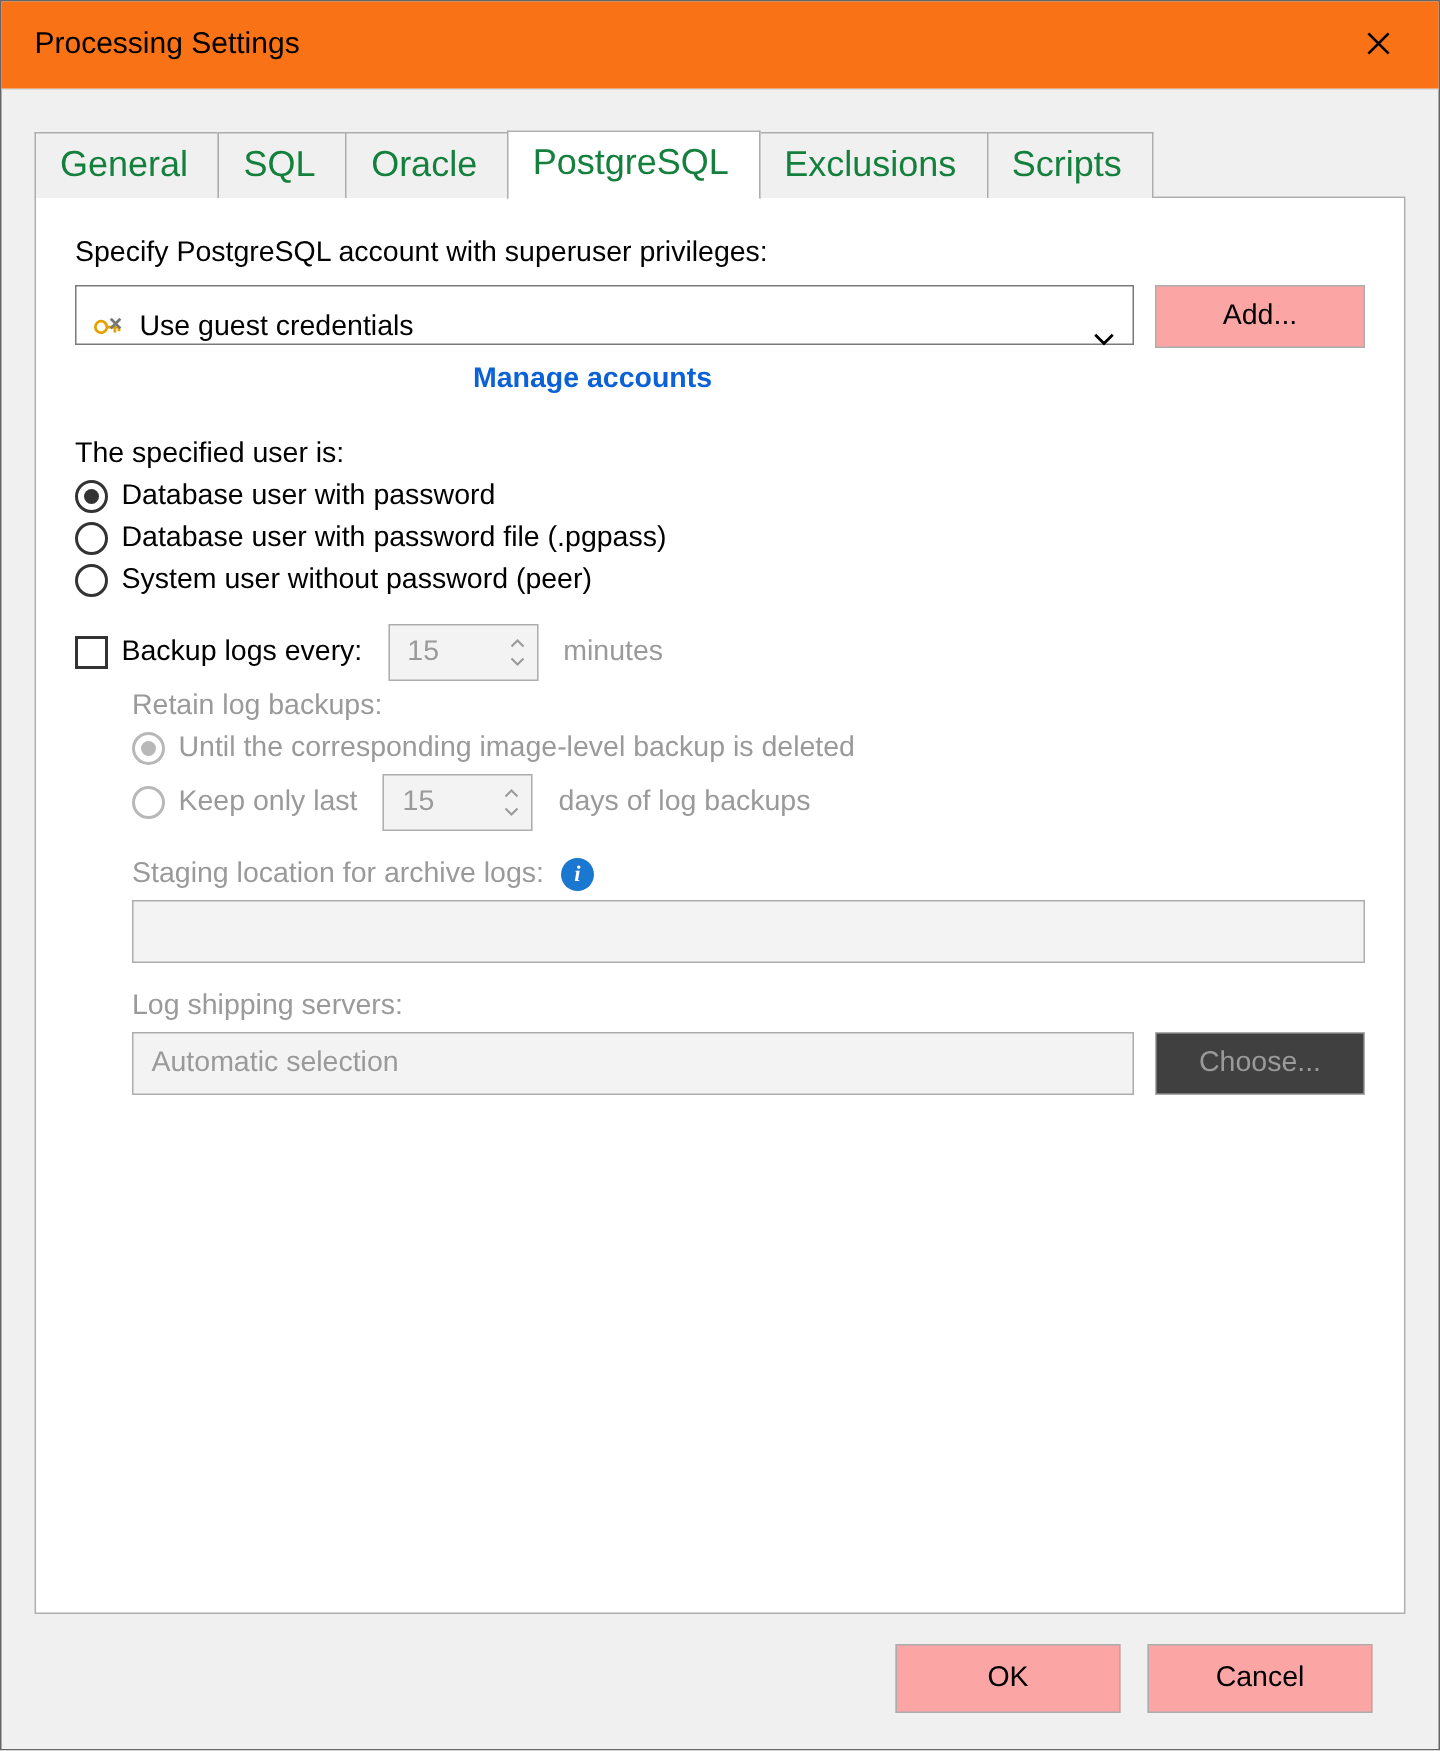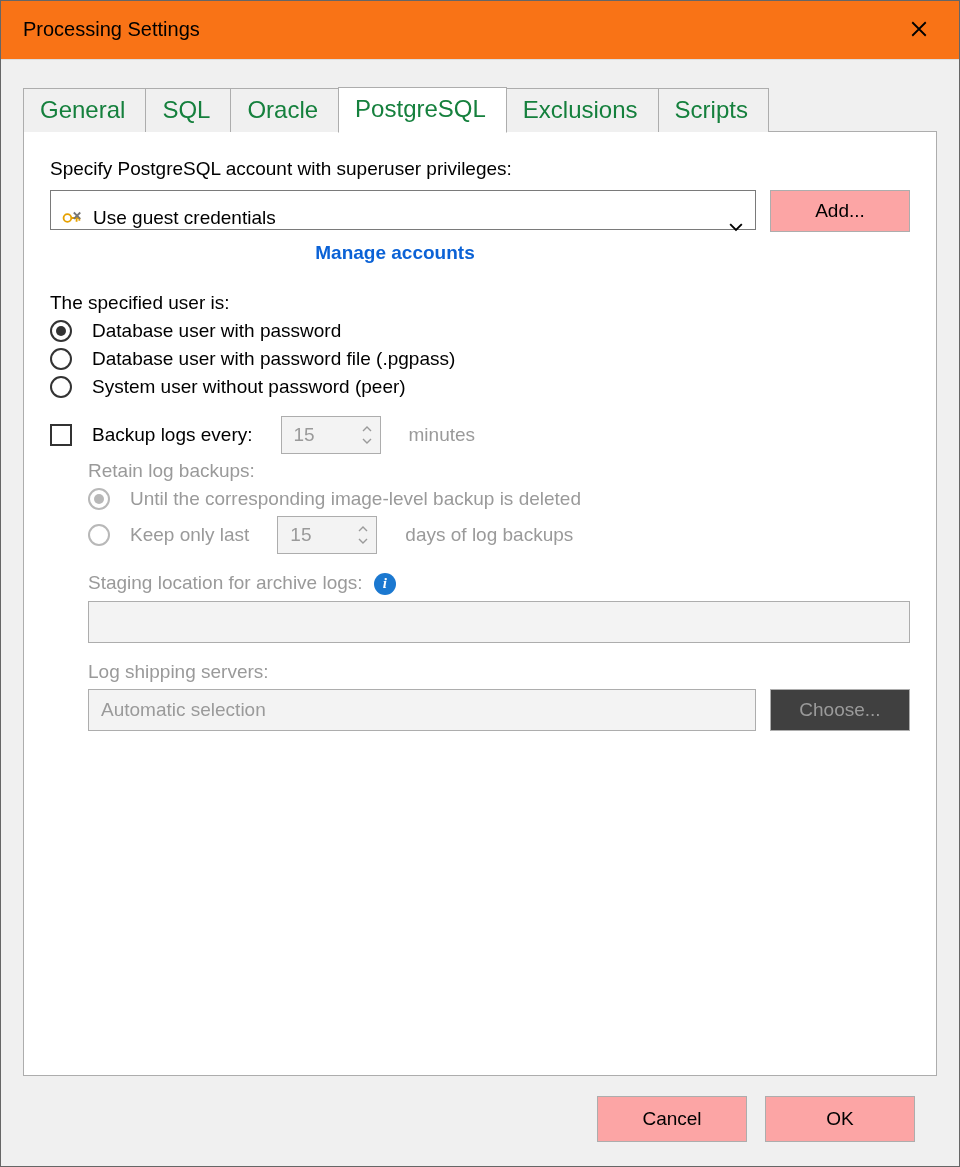--- a/index.html
+++ b/index.html
@@ -127,21 +127,21 @@
     font-weight: bold;
   }
   .link {
     color: #0b62d6;
     cursor: pointer;
   }
   .subhead { margin-bottom: 6px; }
   .radio-row, .check-row {
     display: flex;
     align-items: center;
-    gap: 20px;
+    gap: 9px;
     margin: 6px 0;
   }
   .radio {
     width: 22px; height: 22px;
     border: 2px solid #333;
     border-radius: 50%;
     display: inline-flex;
     align-items: center;
     justify-content: center;
     cursor: pointer;
@@ -358,18 +358,18 @@
         <div class="disabled-text mt18">Log shipping servers:</div>
         <div class="row-logship">
           <div class="text-input">Automatic selection</div>
           <button class="btn disabled">Choose...</button>
         </div>
       </div>
 
     </div>
 
     <div class="footer">
+      <button class="btn">OK</button>
       <button class="btn">Cancel</button>
-      <button class="btn">OK</button>
     </div>
 
   </div>
 </div>
 
 </body></html>

